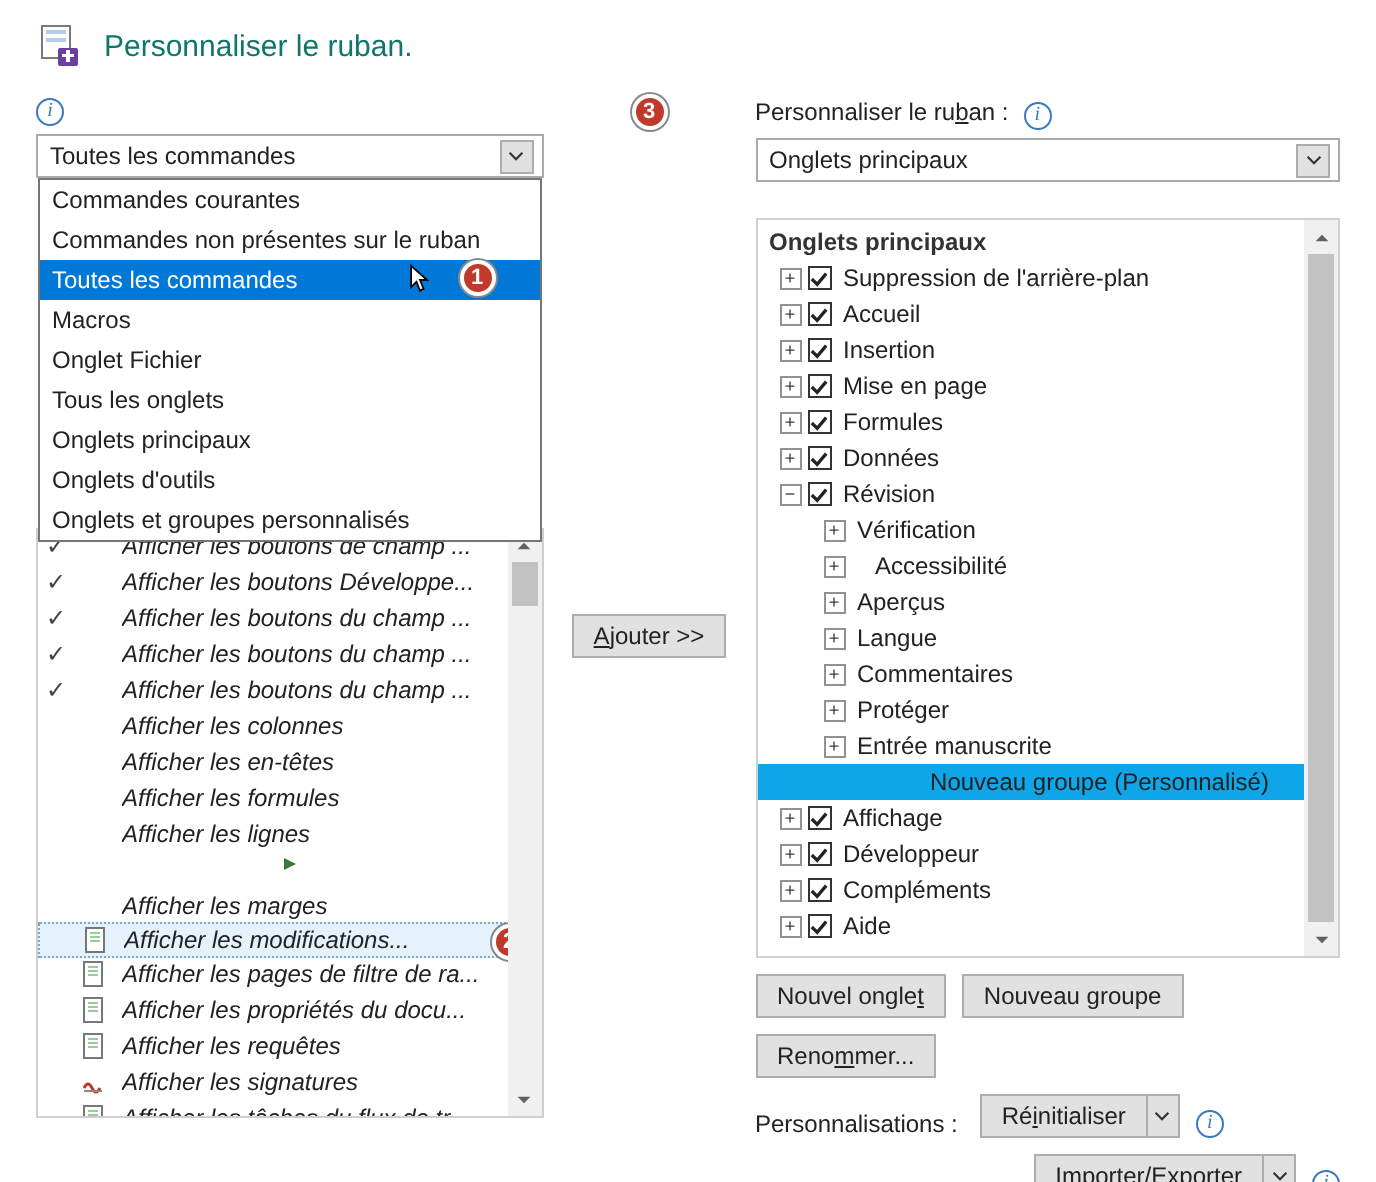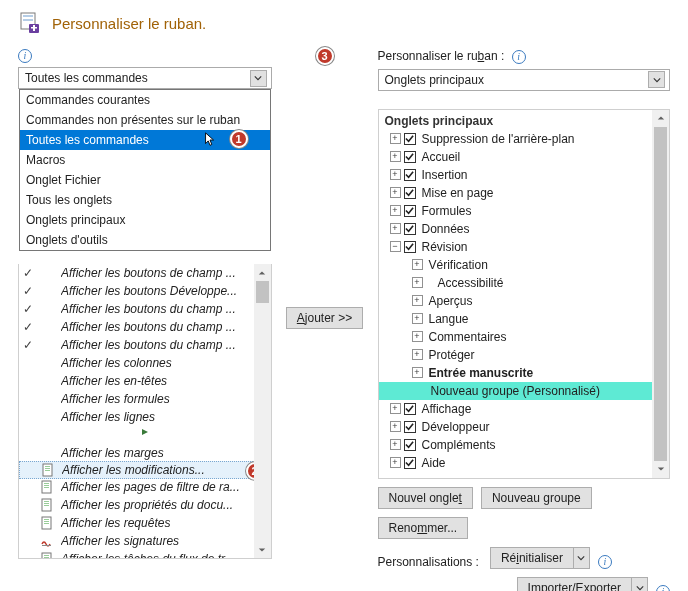--- a/index.html
+++ b/index.html
@@ -1,19 +1,19 @@
 <!DOCTYPE html>
 <html><head>
 <meta charset="utf-8">
 <style>
   * { box-sizing: border-box; font-family: 'Segoe UI', Tahoma, sans-serif; font-size: 12px; }
   body { margin: 0; padding: 10px 18px; background: #fff; color: #222; width: 688px; }
   .header { display: flex; align-items: center; gap: 10px; margin-bottom: 12px; }
   .header svg { width: 24px; height: 24px; }
-  .header-title { font-size: 15px; color: #a16207; }
+  .header-title { font-size: 15px; color: #0f766e; }
   .cols { display: flex; gap: 14px; align-items: flex-start; }
   .left { flex: 1 1 260px; position: relative; }
   .mid { width: 80px; padding-top: 258px; display:flex; flex-direction:column; align-items:center; gap:8px; position:relative;}
   .right { flex: 1 1 300px; }
   .label-row { display:flex; justify-content:space-between; align-items:flex-start; margin-bottom:4px;}
   .label { line-height:1.3; }
   .under { text-decoration: underline; text-underline-offset:1px;}
   .info-icon { width:14px;height:14px;border:1px solid #3a7abf;border-radius:50%;display:inline-flex;align-items:center;justify-content:center;color:#3a7abf;font-style:italic;font-family:Georgia,serif;font-size:10px;line-height:1;}
   .select { border:1px solid #ababab; height:22px; display:flex; align-items:center; justify-content:space-between; padding:0 4px 0 6px; margin-bottom:0; position:relative;}
   .select .dd-btn { width:17px; height:17px; background:#e1e1e1; border:1px solid #adadad; display:flex;align-items:center;justify-content:center;}
@@ -37,21 +37,21 @@
   .cmd-wrap{position:relative;}
   .btn { border:1px solid #adadad; background:#e1e1e1; padding:3px 10px; min-width:72px; text-align:center;}
   .btn.dis{color:#888;background:#efefef;border-color:#d0d0d0;}
   .tree { border:1px solid #cfcfcf; height:370px; overflow:hidden; position:relative; background:#fff; padding:2px 0;}
   .tree-title{font-weight:bold;color:#333;padding:2px 6px;}
   .tree-row{display:flex;align-items:center;height:18px;gap:3px;}
   .tree-row .ind{flex:none;}
   .expander{width:11px;height:11px;border:1px solid #919191;display:inline-flex;align-items:center;justify-content:center;flex:none;font-size:9px;line-height:1;color:#3a3a3a;background:#fff;}
   .tree-chk{width:12px;height:12px;border:1px solid #333;display:inline-flex;align-items:center;justify-content:center;flex:none;background:#fff;}
   .tree-chk.on svg{width:9px;height:9px;}
-  .tree-sel { background:#5eead4; }
+  .tree-sel { background:#0ea5e9;text-align:center; }
   .bottom-row{display:flex;gap:8px;margin-top:8px;flex-wrap:wrap;align-items:flex-end;}
   .split-btn{border:1px solid #adadad;background:#e1e1e1;display:flex;align-items:center;height:22px;}
   .split-btn .sb-label{padding:0 10px;}
   .split-btn .sb-caret{border-left:1px solid #adadad;width:16px;height:100%;display:flex;align-items:center;justify-content:center;}
   .split-btn .sb-caret svg{width:8px;height:6px;}
   .rowlbl{margin-right:3px;}
 </style>
 </head>
 <body>
 
@@ -86,20 +86,21 @@
           <div class="dropdown-item">Commandes courantes</div>
           <div class="dropdown-item">Commandes non présentes sur le ruban</div>
           <div class="dropdown-item sel" style="position: relative;">Toutes les commandes<span><svg viewBox="0 0 12 18" style="position:absolute;right:54px;top:2px;width:12px;height:16px;">
                 <path d="M1 1 L1 13 L4 10 L6 15 L8 14 L6 9 L10 9 Z" fill="#fff" stroke="#000" stroke-width="1"></path>
               </svg></span><span class="badge" style="position: absolute; right: 22px; top: 0px;">1</span></div>
           <div class="dropdown-item">Macros</div>
           <div class="dropdown-item">Onglet Fichier</div>
           <div class="dropdown-item">Tous les onglets</div>
           <div class="dropdown-item">Onglets principaux</div>
           <div class="dropdown-item">Onglets d'outils</div>
+          <div class="dropdown-item">Onglets et groupes personnalisés</div>
         </div>
     </div>
 
     <div class="cmd-wrap">
       <div class="cmd-list" id="cmdlist" style="position: relative;">
           <div class="cmd-row" style="position: relative;">
             <span class="chk-s">✓</span>
             <span class="ico"></span>
             <span class="cmd-label">Afficher les boutons de champ ...</span>
           </div>
@@ -365,21 +366,21 @@
             <span style="margin-left: 3px;">Commentaires</span>
           </div>
           <div class="tree-row">
             <span class="ind" style="width: 30px;"></span>
             <span class="expander">+</span>
             <span style="margin-left: 3px;">Protéger</span>
           </div>
           <div class="tree-row">
             <span class="ind" style="width: 30px;"></span>
             <span class="expander">+</span>
-            <span style="margin-left: 3px; font-weight: bold;">Entrée manuscrite</span>
+            <span style="margin-left: 3px;">Entrée manuscrite</span>
           </div>
           <div class="tree-row tree-sel">
             <span class="ind" style="width: 30px;"></span>
             <span style="width: 13px;"></span>
             <span style="margin-left: 3px; flex: 1 1 0%;">Nouveau groupe (Personnalisé)</span>
           </div>
           <div class="tree-row">
             <span class="ind" style="width: 8px;"></span>
             <span class="expander">+</span>
             <span class="tree-chk on">

